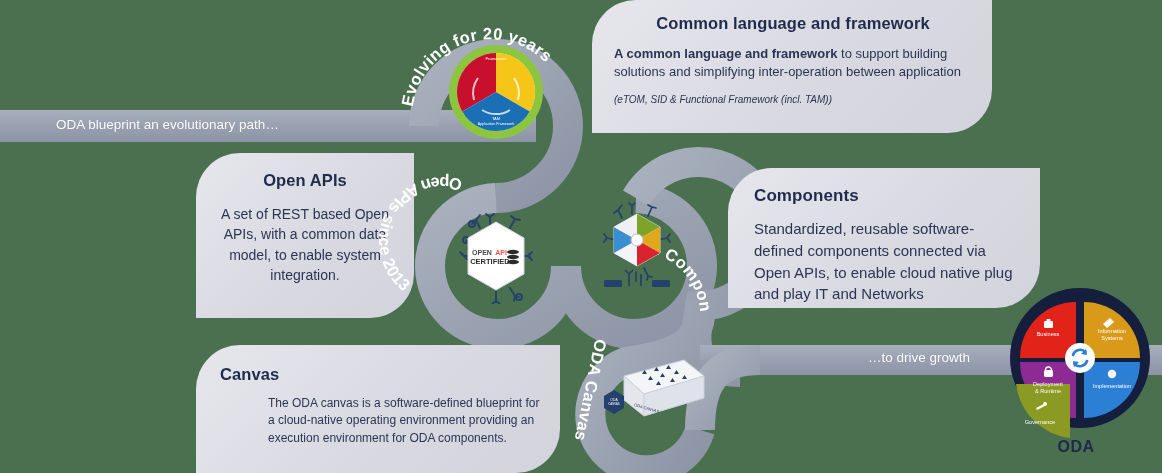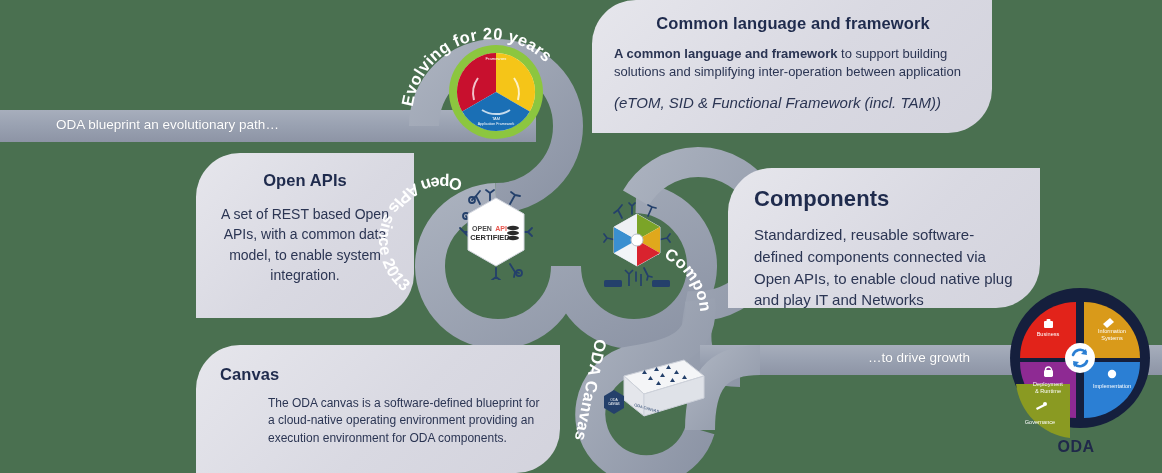--- a/index.html
+++ b/index.html
@@ -41,39 +41,39 @@
   .card .c-body b{font-weight:bold;}
 
   
   #card-clf{
     left:592px;top:0px;width:400px;height:133px;
     border-radius:44px 0 44px 0;
     padding:14px 20px 4px 22px;
   }
   #card-clf .c-title{font-size:16.5px;text-align:center;margin-bottom:12px;}
   #card-clf .c-body{font-size:13px;}
-  #card-clf .c-note{font-size:15px;}
+  #card-clf .c-note{font-size:10px;}
 
   
   #card-openapis{
     left:196px;top:153px;width:218px;height:165px;
     border-radius:44px 0 44px 0;
     padding:18px 16px 0 16px;
     text-align:center;
   }
   #card-openapis .c-title{font-size:16.5px;margin-bottom:14px;}
   #card-openapis .c-body{font-size:14px;line-height:1.45;}
 
   
   #card-components{
     left:728px;top:168px;width:312px;height:140px;
     border-radius:44px 0 44px 0;
     padding:18px 22px 0 26px;
   }
-  #card-components .c-title{font-size:22px;margin-bottom:12px;}
+  #card-components .c-title{font-size:17px;margin-bottom:12px;}
   #card-components .c-body{font-size:15px;line-height:1.45;}
 
   
   #card-canvas{
     left:196px;top:345px;width:364px;height:128px;
     border-radius:44px 0 44px 0;
     padding:20px 18px 0 24px;
   }
   #card-canvas .c-title{font-size:16.5px;margin-bottom:11px;}
   #card-canvas .c-body{font-size:12px;line-height:1.45;margin-left:48px;}
@@ -94,21 +94,21 @@
     font-family:"Liberation Sans", sans-serif;
     font-size:16.5px;
     font-weight:bold;
     letter-spacing:.4px;
   }
   #curved-layer{position:absolute;left:0;top:0;width:1162px;height:473px;z-index:4;}
 
   
   .icon-wrap{position:absolute;z-index:5;}
   #icon-frameworx{left:448px;top:44px;width:96px;height:96px;}
-  #icon-openapi{left:452px;top:188px;width:88px;height:92px;}
+  #icon-openapi{left:452px;top:212px;width:88px;height:92px;}
   #icon-components{left:596px;top:200px;width:82px;height:92px;}
   #icon-canvas{left:590px;top:352px;width:118px;height:80px;}
   #icon-odawheel{left:1000px;top:288px;width:152px;height:152px;}
 
   
   #oda-caption{
     position:absolute;z-index:6;left:1000px;top:438px;width:152px;
     text-align:center;color:#20294a;font-size:16px;font-weight:bold;
     letter-spacing:.5px;
   }

